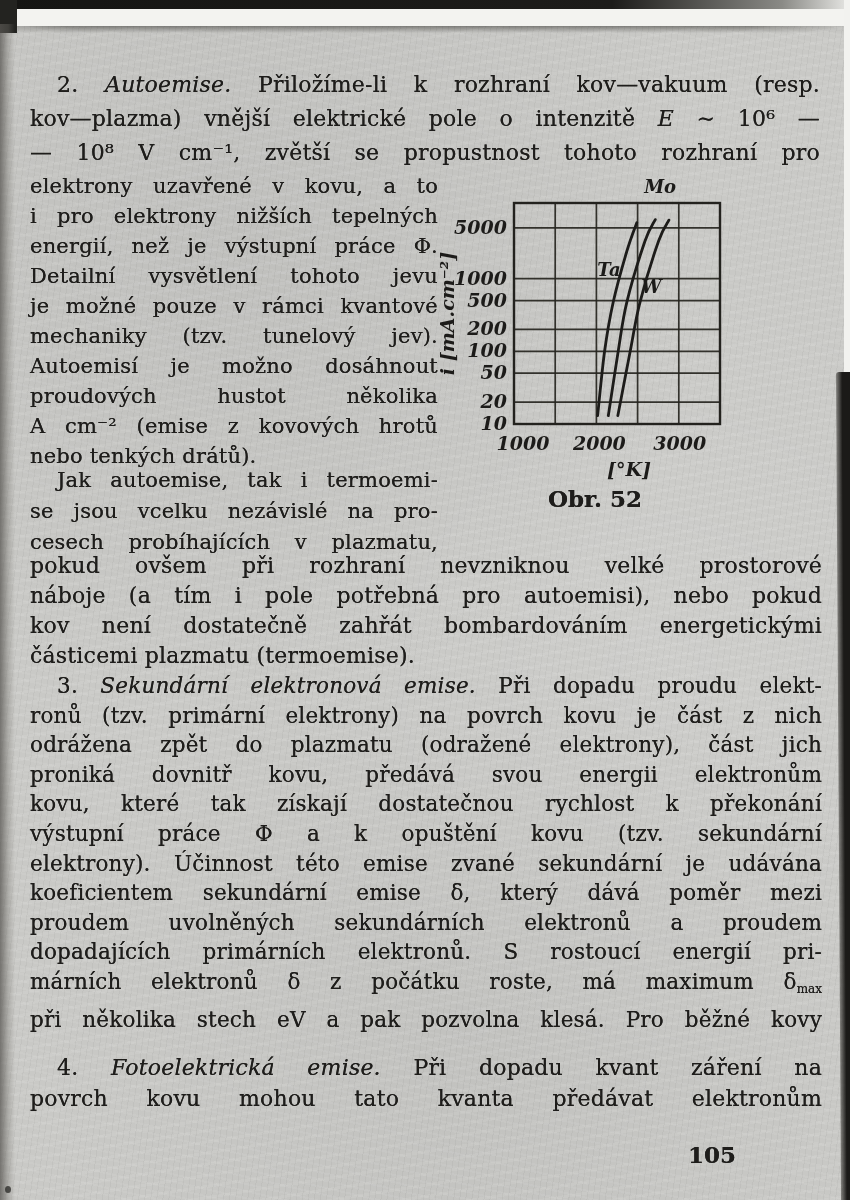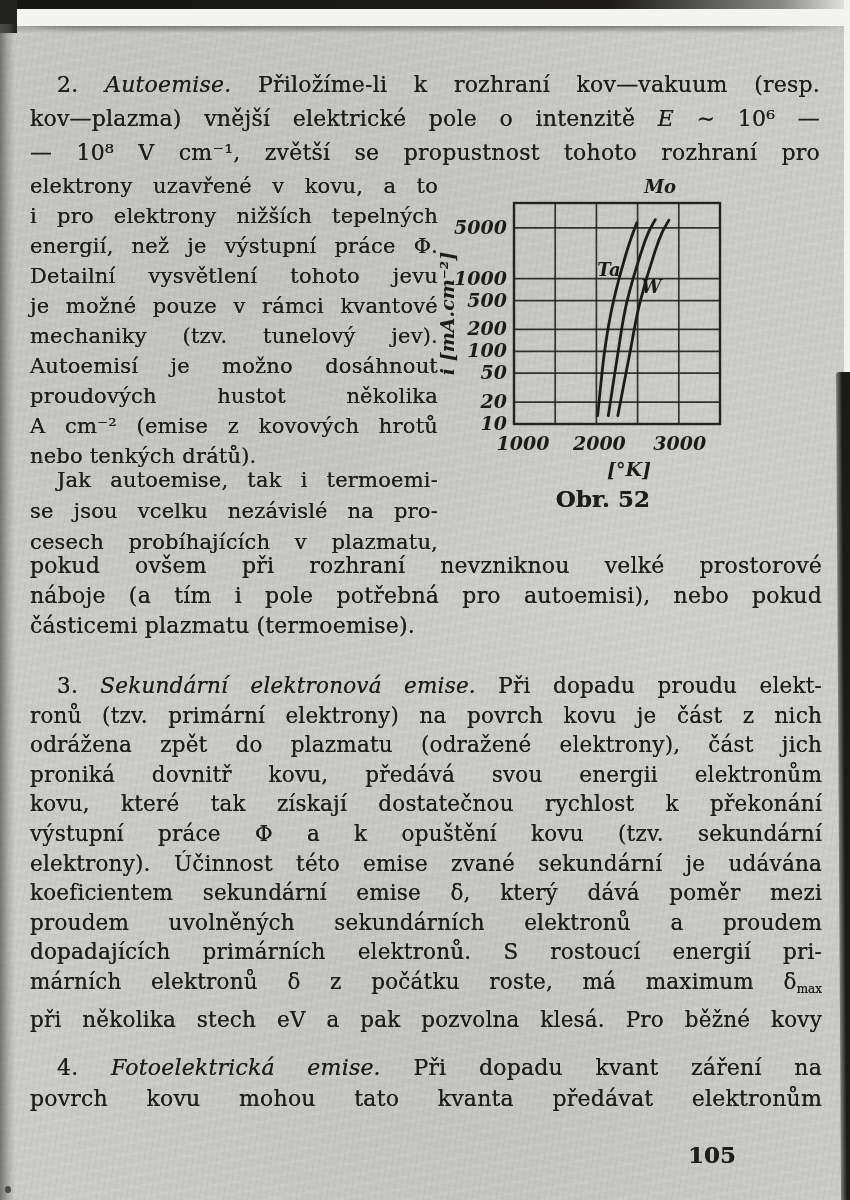--- a/index.html
+++ b/index.html
@@ -66,21 +66,21 @@
   .blockP3{left:30px;top:671px;width:792px;font-size:21.5px;}
   .blockP3 .tline{line-height:29.6px;}
   .blockP4{left:30px;top:1052px;width:792px;font-size:22px;}
   .blockP4 .tline{line-height:31px;}
   .it{font-style:italic;}
   sub.mx{font-size:12px;vertical-align:-4px;letter-spacing:0;margin-top:15px;}
   .pagenum{position:absolute;left:688px;top:1141px;z-index:3;font-size:23px;font-weight:bold;text-shadow:0 0 .6px rgba(25,24,22,.9);}
   
   .figure{position:absolute;left:438px;top:178px;width:330px;height:312px;z-index:3;}
   .figure svg{display:block;}
-  .caption{position:absolute;left:540px;top:485px;width:110px;z-index:3;text-align:right;font-size:23px;font-weight:bold;text-shadow:0 0 .6px rgba(25,24,22,.9);}
+  .caption{position:absolute;left:540px;top:485px;width:110px;z-index:3;text-align:center;font-size:23px;font-weight:bold;text-shadow:0 0 .6px rgba(25,24,22,.9);}
   .chart-line{fill:none;stroke:#1d1c1a;stroke-width:2.8;stroke-linecap:round;}
   .chart-grid{stroke:#26251f;stroke-width:1.7;opacity:.92;}
   .chart-border{fill:none;stroke:#23221e;stroke-width:2.4;}
   .tick{font:italic bold 19px "DejaVu Serif",serif;fill:#1c1b19;}
   .axlab{font:italic bold 19px "DejaVu Serif",serif;fill:#1c1b19;}
   .serlab{font:italic bold 18px "DejaVu Serif",serif;fill:#1c1b19;}
 </style>
 </head>
 <body>
 
@@ -153,20 +153,21 @@
         <text x="206.192" y="15.212252111802144" class="serlab">Mo</text>
         <path d="M179.8,237.7C181.9,227.0 188.5,192.3 192.2,173.3C195.9,154.4 197.3,142.2 202.1,123.8C206.8,105.4 215.8,76.6 220.6,63.0C225.4,49.4 229.2,45.6 230.9,42.1" class="chart-line"></path>
         <text x="203.308" y="114.75559469898809" class="serlab">W</text>
       </svg>
   </div>
   <div class="caption">Obr. 52</div>
 
   <div class="tblock blockC">
     <div class="tline">pokud ovšem při rozhraní nevzniknou velké prostorové</div>
     <div class="tline">náboje (a tím i pole potřebná pro autoemisi), nebo pokud</div>
+    <div class="tline">kov není dostatečně zahřát bombardováním energetickými</div>
     <div class="tline endline">částicemi plazmatu (termoemise).</div>
   </div>
 
   <div class="tblock blockP3">
     <div class="tline indent"><span>3. </span><span class="it">Sekundární elektronová emise.</span><span> Při dopadu proudu elekt-</span></div>
     <div class="tline">ronů (tzv. primární elektrony) na povrch kovu je část z nich</div>
     <div class="tline">odrážena zpět do plazmatu (odražené elektrony), část jich</div>
     <div class="tline">proniká dovnitř kovu, předává svou energii elektronům</div>
     <div class="tline">kovu, které tak získají dostatečnou rychlost k překonání</div>
     <div class="tline">výstupní práce Φ a k opuštění kovu (tzv. sekundární</div>

